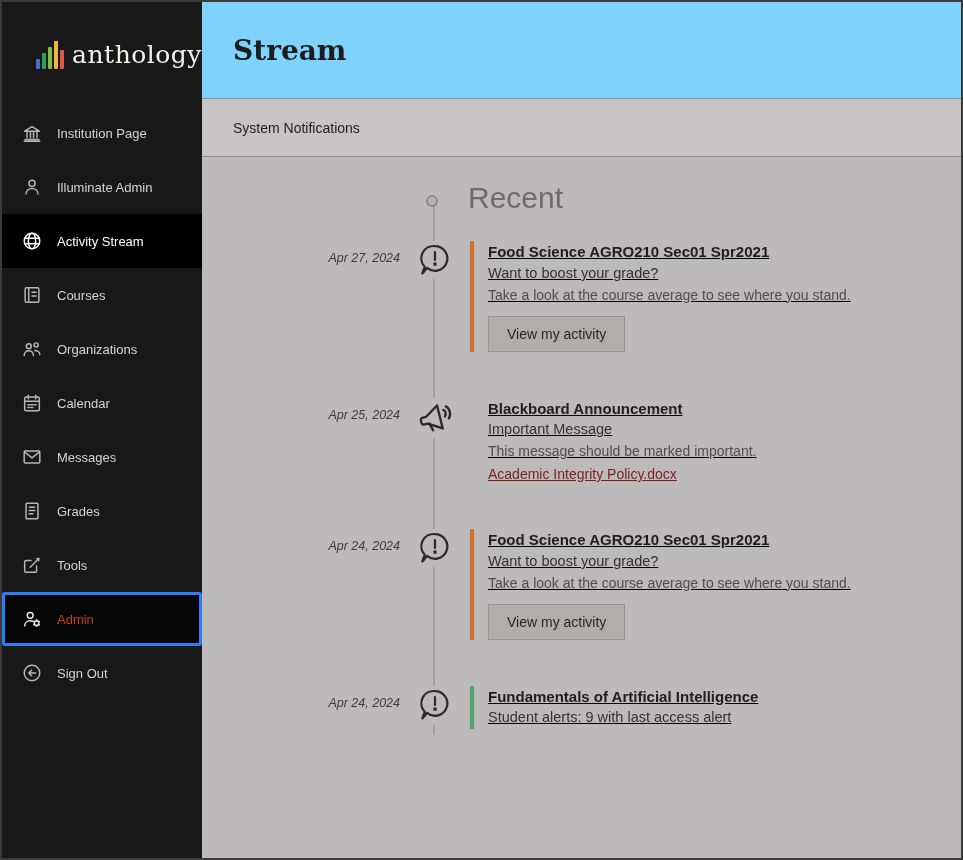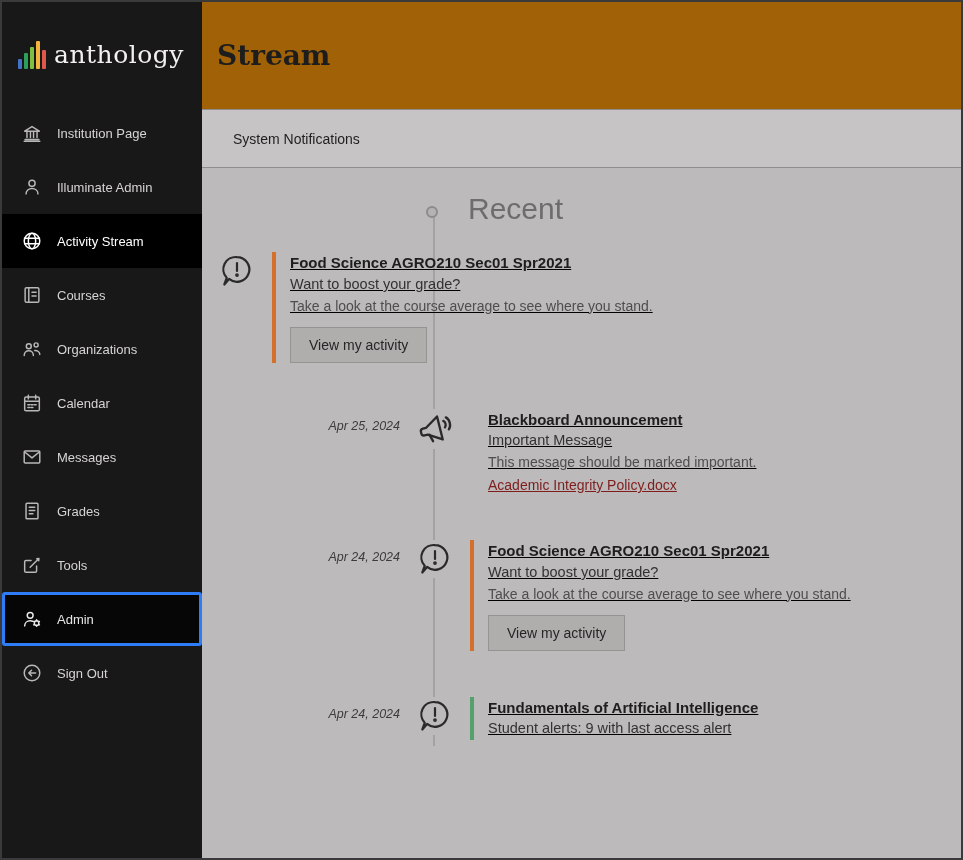--- a/index.html
+++ b/index.html
@@ -1,38 +1,38 @@
 <!DOCTYPE html>
 <html><head>
 <meta charset="utf-8">
 <style>
   * { margin:0; padding:0; box-sizing:border-box; }
   html,body { width:963px; height:860px; font-family:"Liberation Sans", sans-serif; }
   .app { width:963px; height:860px; display:flex; border:2px solid #3a3a3a; background:#bcbaba; overflow:hidden; }
 
   
   .sidebar { width:200px; min-width:200px; background:#191818; height:100%; display:flex; flex-direction:column; }
-  .logo { height:104px; display:flex; align-items:center; padding-left:16px; gap:8px; cursor:pointer; }
+  .logo { height:104px; display:flex; align-items:center; padding-left:16px; gap:8px; cursor:pointer;justify-content:flex-end; }
   .logo-bars { display:flex; align-items:flex-end; gap:2px; height:30px; }
   .logo-bars i { display:block; width:4px; border-radius:1px; }
   .logo-text { color:#f2f1f0; font-family:"DejaVu Serif", serif; font-size:25px; letter-spacing:.5px; }
   .nav-item { height:54px; display:flex; align-items:center; gap:14px; padding-left:19px; cursor:pointer; }
   .nav-icon { width:22px; height:22px; color:#b9b7b7; flex:0 0 22px; }
   .nav-icon svg { width:22px; height:22px; display:block; }
   .nav-label { color:#d6d4d4; font-size:13px; }
   .nav-item.active { background:#000; }
   .nav-item.active .nav-label { color:#ffffff; }
   .nav-item.active .nav-icon { color:#ffffff; }
   .nav-item.focused { border:3px solid #2e7cf6; border-radius:3px; background:#060606; padding-left:16px; }
-  .nav-item.focused .nav-label { color:#e5e5e5; }
+  .nav-item.focused .nav-label { color:#c2410c; }
   .nav-item.focused .nav-icon { color:#e9e9e9; }
 
   
   .main { flex:1; display:flex; flex-direction:column; background:#bcbaba; }
-  .page-header { height:108px; background:#a16207; border-bottom:1px solid #8e8c8c; display:flex; align-items:center; padding-left:15px; }
+  .page-header { height:97px; background:#7dd3fc; border-bottom:1px solid #8e8c8c; display:flex; align-items:center; padding-left:31px; }
   .page-header h1 { font-family:"DejaVu Serif", serif; font-size:28px; font-weight:600; color:#1d1d1d; }
   .subnav { height:58px; background:#c6c4c4; border-bottom:1px solid #8e8c8c; display:flex; align-items:center; padding-left:31px; }
   .subnav span { font-size:14px; color:#1f1f1f; cursor:pointer; }
   .content { flex:1; background:#bcbaba; overflow:hidden; }
 
   
   .timeline { position:relative; padding-top:24px; }
   .tl-line { position:absolute; left:231px; top:46px; width:2px; height:532px; background:#a3a1a1; z-index:0; }
   .tl-dot { position:absolute; left:224px; top:38px; width:12px; height:12px; border-radius:50%; background:#b5b3b3; border:2px solid #8d8b8b; z-index:1; }
   .recent { font-size:30px; font-weight:400; color:#6e6c6c; margin-left:266px; margin-bottom:26px; }
@@ -193,20 +193,21 @@
       <span>System Notifications</span>
     </div>
 
     <div class="content">
       <div class="timeline">
         <div class="tl-line"></div>
         <div class="tl-dot"></div>
         <h2 class="recent">Recent</h2>
 
         <div class="tl-item">
+          <div class="tl-date">Apr 27, 2024</div>
           <div class="tl-icon">
             <svg width="38" height="38" viewBox="0 0 24 24" fill="none" stroke="currentColor" stroke-width="1.4" stroke-linecap="round" stroke-linejoin="round">
                 <path d="M12 3.2a7.8 7.8 0 1 1-5 13.8L4 20.5l1.5-4.2A7.8 7.8 0 0 1 12 3.2z"></path>
                 <path d="M12 7v5"></path>
                 <circle cx="12" cy="14.6" r="0.5" fill="currentColor"></circle>
               </svg>
           </div>
           <div class="tl-body accent-orange">
             <div class="tl-title">Food Science AGRO210 Sec01 Spr2021</div>
             <div class="tl-text1">Want to boost your grade?</div>

